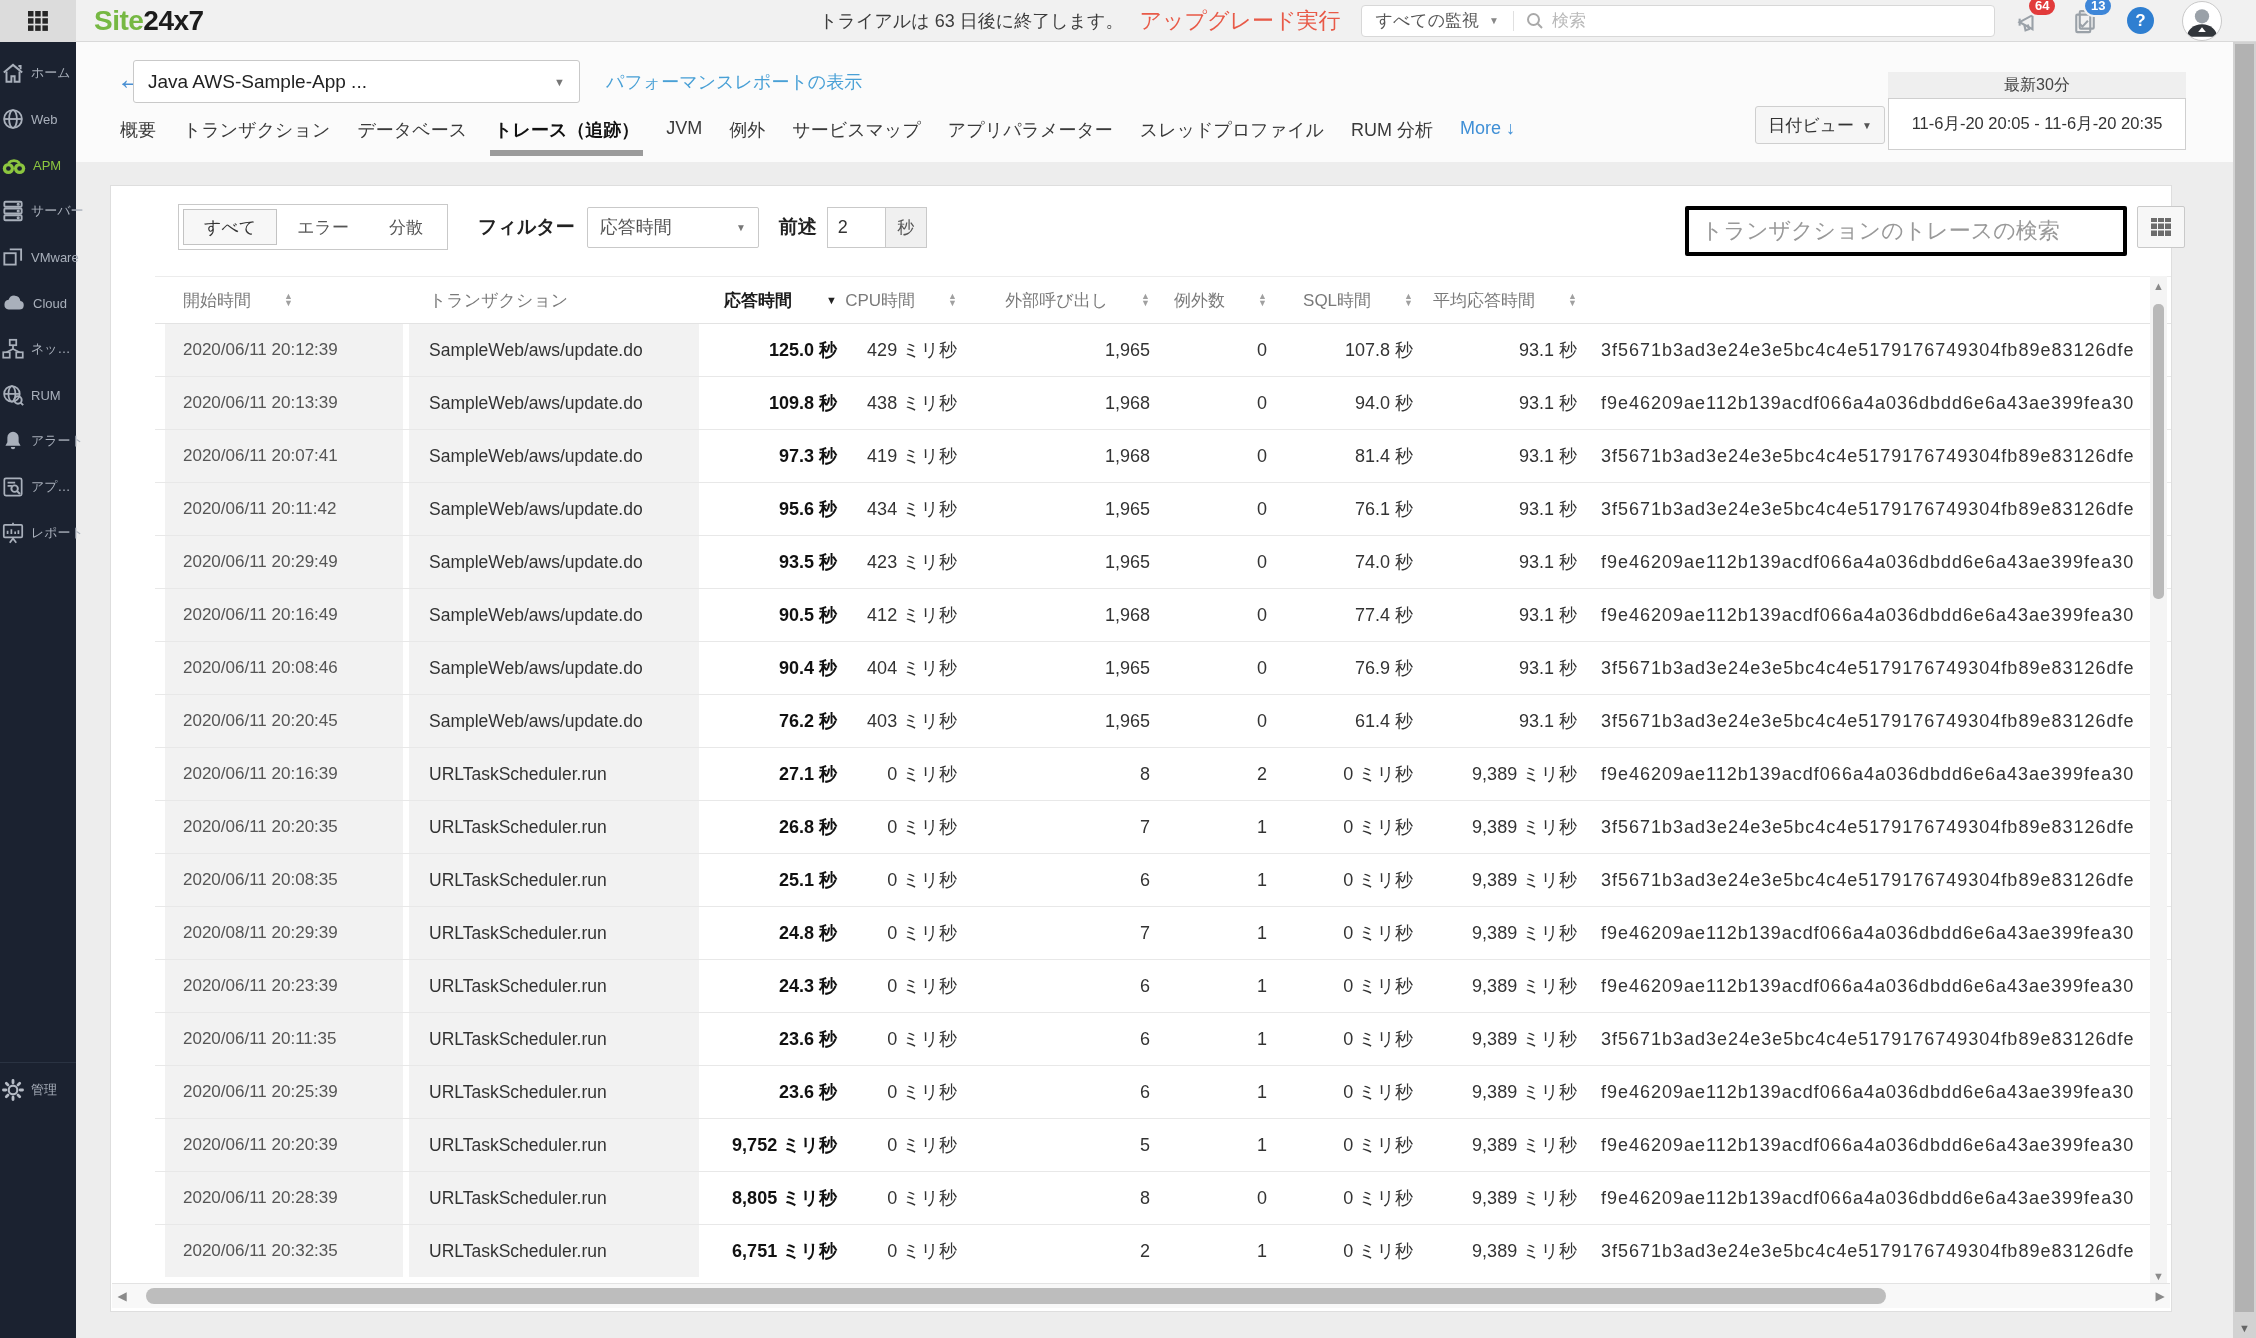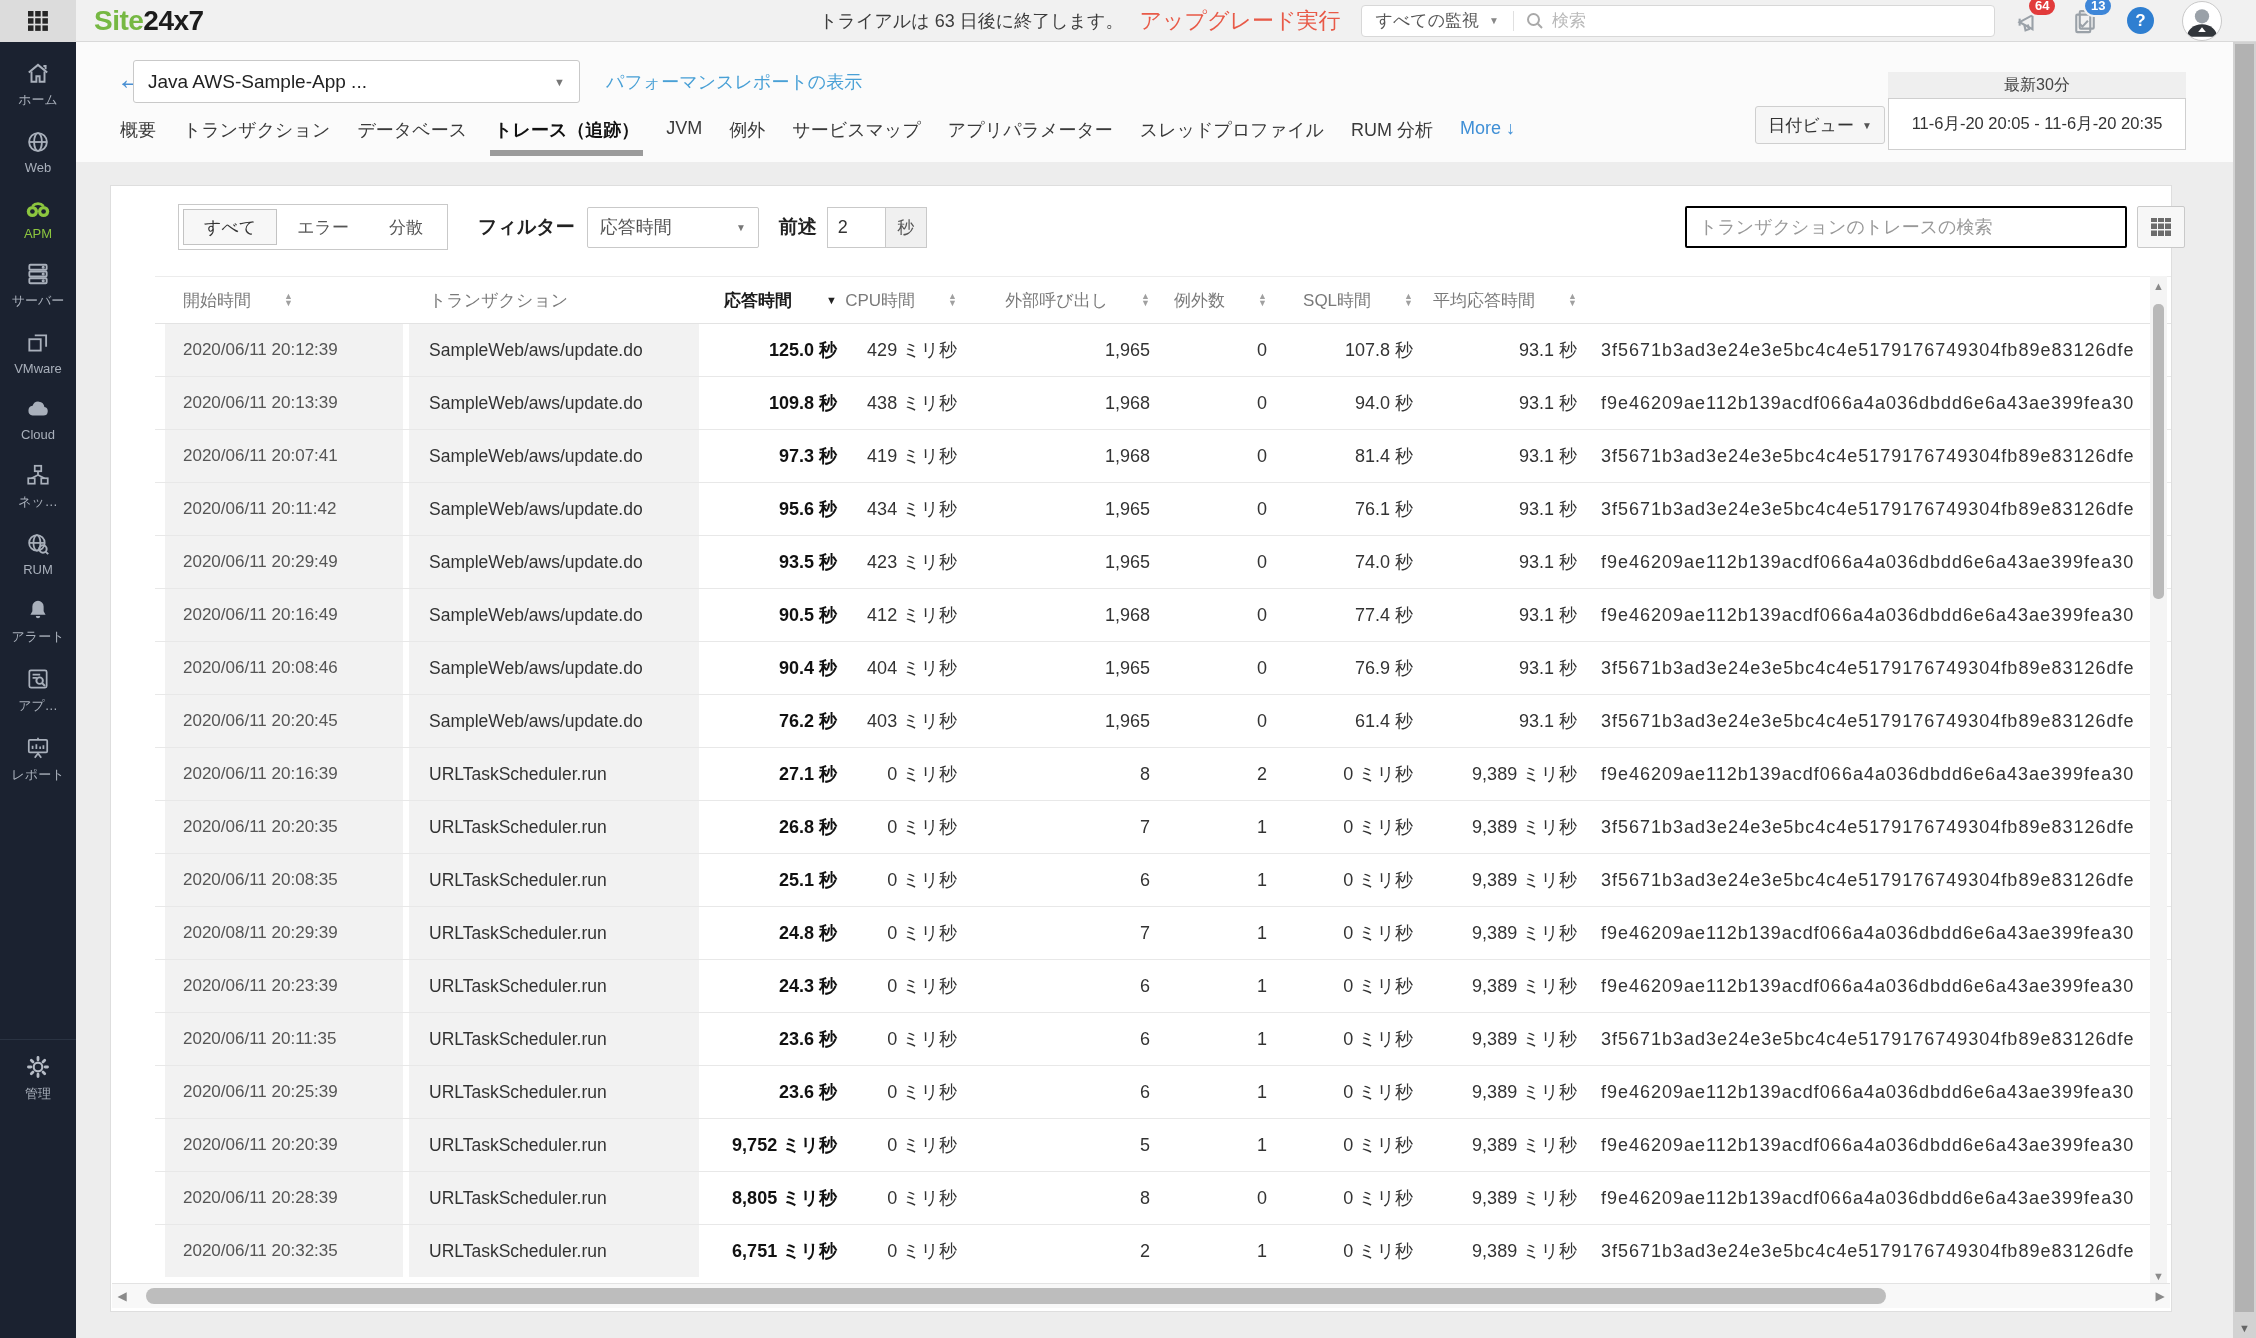--- a/index.html
+++ b/index.html
@@ -23,21 +23,21 @@
   .global-search input::placeholder { color:#b9b9b9; }
   .top-icons { display:flex; align-items:center; gap:28px; margin-left:20px; }
   .badge-icon { position:relative; cursor:pointer; }
   .badge { position:absolute; top:-12px; left:12px; min-width:30px; height:22px; border-radius:11px; color:#fff; font-size:13px; font-weight:bold; display:flex; align-items:center; justify-content:center; padding:0 6px; border:2px solid #f1f1f1; }
   .badge.red { background:#e23b3b; } .badge.blue { background:#3e86d8; }
   .help-circle { width:27px; height:27px; border-radius:50%; background:#2f7fd1; color:#fff; font-size:17px; font-weight:bold; display:flex; align-items:center; justify-content:center; cursor:pointer; }
   .avatar { width:40px; height:40px; border-radius:50%; background:#fff; border:1px solid #c9c9c9; overflow:hidden; cursor:pointer; flex:none; }
 
   
   .sidebar { position:absolute; left:0; top:42px; width:76px; bottom:0; background:#1b2230; z-index:5; display:flex; flex-direction:column; align-items:center; padding-top:18px; }
-  .side-item { width:100%; display:flex; flex-direction:column; align-items:center; gap:5px; margin-bottom:20px; cursor:pointer; }
+  .side-item { width:100%; display:flex; flex-direction:row; align-items:center; gap:5px; margin-bottom:20px; cursor:pointer; }
   .side-item .lbl { font-size:13px; color:#a9b0bb; white-space:nowrap; }
   .side-item.active .lbl { color:#8cc63f; }
   .side-spacer { flex:1; }
   .side-divider { width:76px; height:1px; background:#2a3342; margin-bottom:14px; }
   .side-item.admin { margin-bottom:235px; }
 
   
   .header-band { position:absolute; left:76px; top:42px; width:2157px; height:120px; background:#fbfbfb; z-index:3; }
   .back-arrow { position:absolute; left:40px; top:22px; font-size:30px; color:#4a90d3; cursor:pointer; line-height:1; }
   .app-select { position:absolute; left:57px; top:18px; width:447px; height:43px; background:#fff; border:1px solid #c9c9c9; border-radius:3px; display:flex; align-items:center; justify-content:space-between; padding:0 14px; font-size:19px; color:#222; cursor:pointer; }
@@ -60,21 +60,21 @@
   .filter-row { position:relative; height:82px; display:flex; align-items:center; padding-left:23px; }
   .segment { display:flex; align-items:center; border:1px solid #c9c9c9; background:#fff; height:46px; padding:0 4px; }
   .seg-opt { padding:0 20px; font-size:17px; color:#555; cursor:pointer; height:36px; display:flex; align-items:center; }
   .seg-opt.selected { border:1px solid #c3c3c3; background:#f7f7f7; color:#333; }
   .flt-label { margin-left:30px; font-size:19px; color:#222; font-weight:bold; }
   .flt-select { margin-left:12px; width:172px; height:41px; border:1px solid #c9c9c9; border-radius:2px; display:flex; align-items:center; justify-content:space-between; padding:0 12px; font-size:18px; color:#555; cursor:pointer; }
   .flt-select .caret { font-size:10px; color:#777; }
   .cond-label { margin-left:20px; font-size:19px; color:#222; font-weight:bold; }
   .threshold { margin-left:10px; width:58px; height:41px; border:1px solid #c9c9c9; border-right:none; font-size:18px; color:#333; padding:0 10px; outline:none; }
   .unit { width:42px; height:41px; background:#f0f0f0; border:1px solid #c9c9c9; display:flex; align-items:center; justify-content:center; font-size:17px; color:#555; }
-  .trace-search { position:absolute; left:1530px; top:20px; width:442px; height:42px; border:2px solid #000000; border-radius:2px; font-size:18px; color:#333; padding:0 12px; outline:none; }
+  .trace-search { position:absolute; left:1530px; top:20px; width:442px; height:50px; border:4px solid #000000; border-radius:2px; font-size:22px; color:#333; padding:0 12px; outline:none; }
   .trace-search::placeholder { color:#999; }
   .grid-btn { position:absolute; left:1982px; top:20px; width:48px; height:42px; border:1px solid #c9c9c9; background:#f7f7f7; border-radius:2px; display:flex; align-items:center; justify-content:center; cursor:pointer; }
 
   
   .thead { display:flex; align-items:center; height:48px; border-top:1px solid #ececec; border-bottom:1px solid #e3e3e3; padding-left:10px; margin-top:8px; color:#7a7a7a; font-size:17px; }
   .th { display:flex; align-items:center;gap:26px; }
   .gapcol { width:6px; flex:none; }
   .c0 { width:238px; padding-left:18px; flex:none; }
   .c1 { width:290px; padding-left:20px; flex:none; }
   .c2 { width:138px; justify-content:flex-end; flex:none; }

